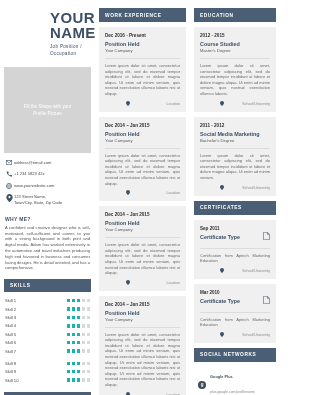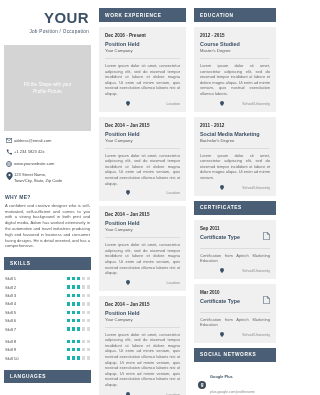--- a/index.html
+++ b/index.html
@@ -6,21 +6,21 @@
   html, body {
     width: 281px; height: 395px;
     background: #ffffff;
     font-family: "Liberation Sans", sans-serif;
     overflow: hidden;
   }
   .page { position: relative; width: 281px; height: 395px; display: flex; background:#fff; }
 
   
   .sidebar { width: 95px; flex: 0 0 95px; background:#ffffff; padding: 0; }
-  .name-block { padding: 10px 6px 4px 6px; text-align:right; }
+  .name-block { padding: 10px 6px 4px 6px; text-align:left;margin-left:44px; }
   .name-l1, .name-l2 {
     font-size: 15px; font-weight: bold; color:#3d5166;
     letter-spacing: 0.4px; line-height: 15px;
   }
   .job-title {
     margin-top: 3px; font-size: 4.6px; color:#3d5166;
     letter-spacing: 0.3px; line-height: 7px;
   }
   .photo-box {
     margin: 6px 4px 0 4px; height: 86px; background:#d4d4d4;
@@ -90,20 +90,21 @@
 </style>
 </head>
 <body>
 
 <div class="page">
 
   <aside class="sidebar">
 
     <div class="name-block">
       <div class="name-l1">YOUR</div>
+      <div class="name-l2">NAME</div>
       <div class="job-title">Job Position / Occupation</div>
     </div>
 
     <div class="photo-box">
       <span>Fill the Shape with your</span>
       <span>Profile Picture</span>
     </div>
 
     <div class="contact">
       <div class="c-row">

